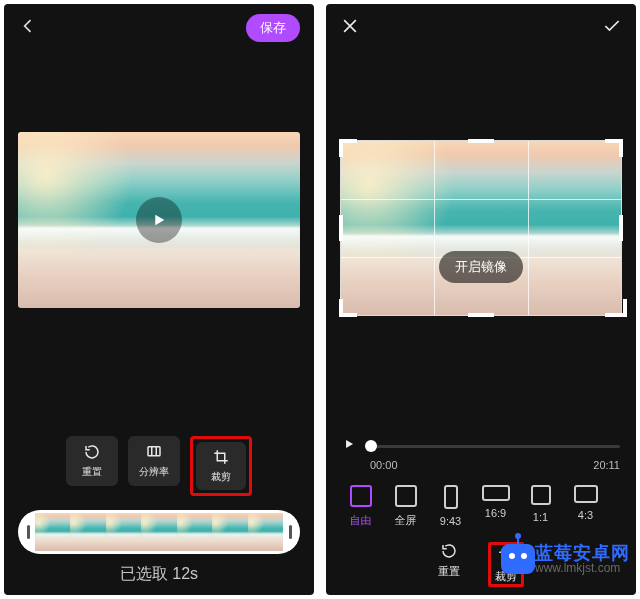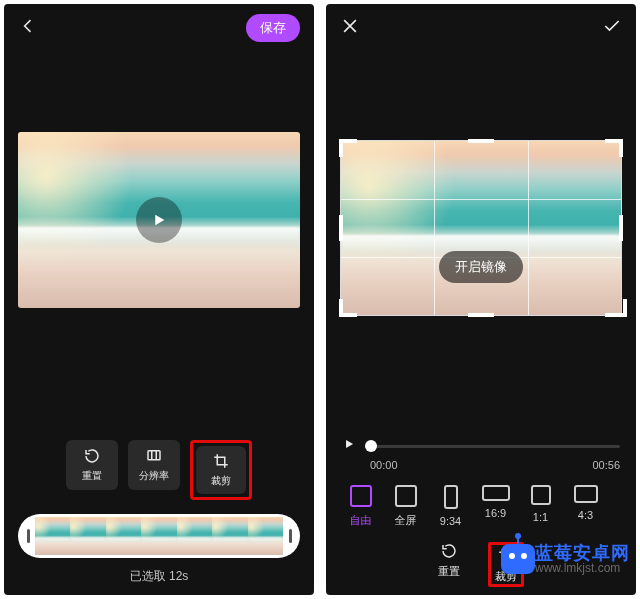--- a/index.html
+++ b/index.html
@@ -99,21 +99,21 @@
   }
   .timeline-frames {
     flex:1; display:flex; gap:0;
   }
   .timeline-frames .frame {
     flex:1; position:relative; overflow:hidden;
   }
   .timeline-frames .frame .beach { border-radius:0; }
 
   .selected-text {
-    text-align:center; color:#c7c7c7; font-size:12px; padding-bottom:10px;
+    text-align:center; color:#c7c7c7; font-size:16px; padding-bottom:10px;
   }
 
   
   .top-bar2 { height:48px; display:flex; align-items:center; justify-content:space-between; padding:0 14px; }
   .close-x svg, .check svg { width:20px; height:20px; stroke:#e8e8e8; stroke-width:2; fill:none; }
 
   .crop-area {
     margin: 88px 14px 0 14px;
     aspect-ratio: 16/10;
     position:relative;
@@ -346,35 +346,35 @@
       <svg viewBox="0 0 24 24">
           <path d="M7 5v14l12-7z"></path>
         </svg>
     </div>
     <div class="scrub-track">
       <div class="scrub-thumb"></div>
     </div>
   </div>
   <div class="time-row">
     <span>00:00</span>
-    <span>00:56</span>
+    <span>20:11</span>
   </div>
 
   <div class="ratio-row">
     <div class="ratio-item active">
       <div class="ratio-shape r-free"></div>
       <span>自由</span>
     </div>
     <div class="ratio-item">
       <div class="ratio-shape r-full"></div>
       <span>全屏</span>
     </div>
     <div class="ratio-item">
       <div class="ratio-shape r-916"></div>
-      <span>9:34</span>
+      <span>9:43</span>
     </div>
     <div class="ratio-item">
       <div class="ratio-shape r-169"></div>
       <span>16:9</span>
     </div>
     <div class="ratio-item">
       <div class="ratio-shape r-11"></div>
       <span>1:1</span>
     </div>
     <div class="ratio-item">

